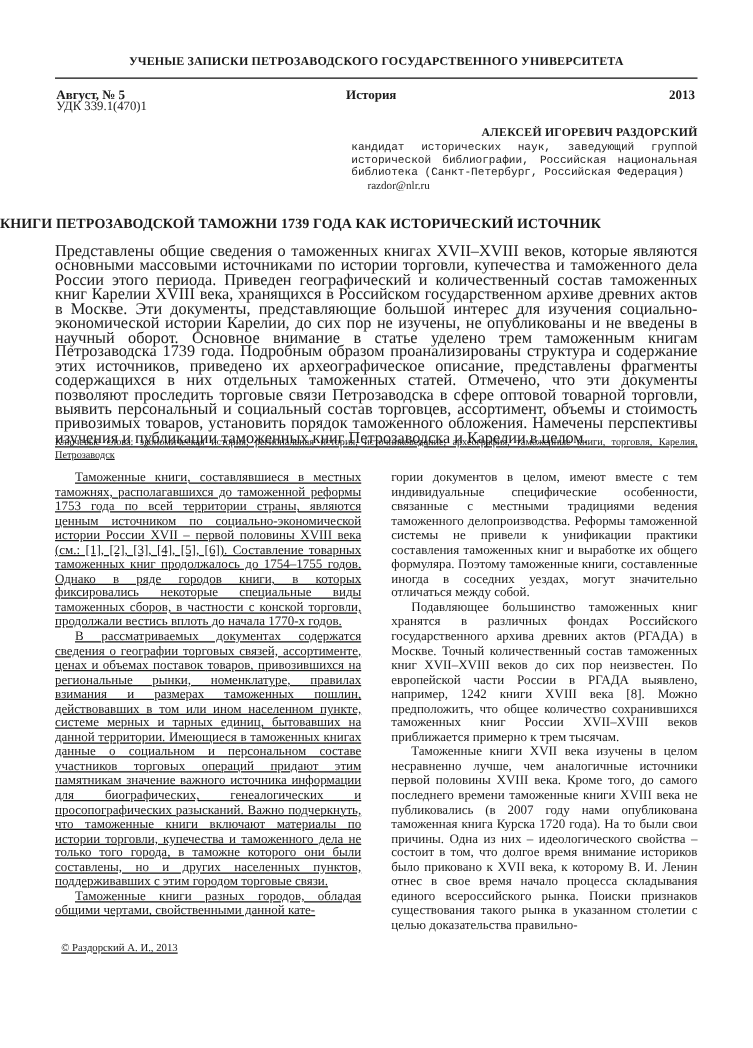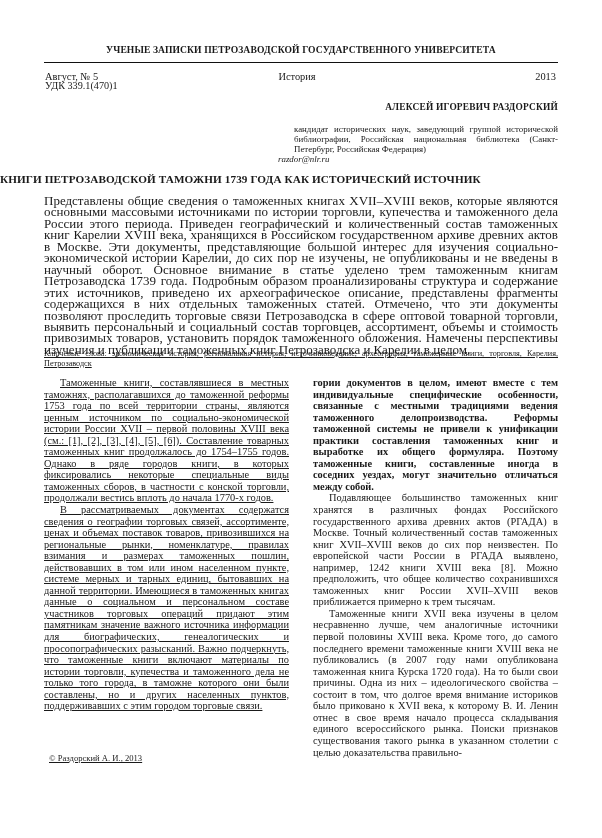--- a/index.html
+++ b/index.html
@@ -1,62 +1,63 @@
 <!DOCTYPE html>
 <html><head>
 <meta charset="utf-8">
 <style>
   html, body { margin: 0; padding: 0; background: #ffffff; }
   body { width: 602px; height: 838px; position: relative; overflow: hidden;
          font-family: "Liberation Serif", "DejaVu Serif", serif; color: #1a1a1a; }
   .journal { position: absolute; left: 0; width: 602px; top: 44px; text-align: center;
              font-weight: bold; font-size: 9.6px; letter-spacing: 0.1px; }
   .rule { position: absolute; left: 44px; width: 514px; top: 62px; height: 0; border-top: 1.3px solid #111; }
-  .meta { position: absolute; top: 71px; font-weight: normal; font-size: 10.4px; }
+  .meta { position: absolute; top: 71px; font-weight: bold; font-size: 10.4px; }
   .meta.left { left: 45px; }
   .meta.center { left: 0; width: 594px; text-align: center; }
   .meta.right { right: 46px; }
   .udk { position: absolute; left: 45px; top: 80px; font-size: 10.2px; }
   .author { position: absolute; left: 270px; width: 288px; top: 102px; font-size: 8.9px; line-height: 10px; }
-  .author .name { font-weight: bold; text-align: right; font-size: 9.4px; margin-bottom: 12px; letter-spacing: 0.2px; }
-  .author .affil { padding-left: 0px; text-align: justify; text-align-last: left; margin-left: 24px; }
-  .author .email { font-style: italic; margin-left: 8px; }
+  .author .name { font-weight: bold; text-align: right; font-size: 9.4px; margin-bottom: 1px; letter-spacing: 0.2px; }
+  .author .affil { padding-left: 0px; text-align: justify; text-align-last: left; margin-left: 11px; font-family: Liberation Mono, monospace; }
+  .author .email { margin-left: 24px; }
   .title { position: absolute; left: 0; width: 602px; top: 173px; text-align: left; font-weight: bold; font-size: 11.2px; letter-spacing: 0.1px; }
   .abstract { position: absolute; left: 44px; width: 514px; top: 195px; font-size: 13px; line-height: 11.45px; text-align: justify; }
   .keywords { position: absolute; left: 44px; width: 514px; top: 349px; font-size: 8.2px; line-height: 9.6px; text-align: justify; text-decoration: underline; }
   .col { position: absolute; top: 377px; width: 245px; font-size: 10.4px; line-height: 11.55px; text-align: justify; hyphens: manual; }
   .col.left { left: 44px; text-decoration: underline; }
   .col.right { left: 313px; }
   .col p { margin: 0; text-indent: 16px; }
-  .col p.cont { text-indent: 0; font-weight: bold; }
+  .col p.cont { text-indent: 0; }
   .copyright { position: absolute; left: 49px; top: 753px; font-size: 8.6px; text-decoration: underline; }
 </style>
 </head>
 <body>
 
-<div class="journal">УЧЕНЫЕ ЗАПИСКИ ПЕТРОЗАВОДСКОЙ ГОСУДАРСТВЕННОГО УНИВЕРСИТЕТА</div>
+<div class="journal">УЧЕНЫЕ ЗАПИСКИ ПЕТРОЗАВОДСКОГО ГОСУДАРСТВЕННОГО УНИВЕРСИТЕТА</div>
 <div class="rule"></div>
 <div class="meta left">Август, № 5</div>
 <div class="meta center">История</div>
 <div class="meta right">2013</div>
 <div class="udk">УДК 339.1(470)1</div>
 
 <div class="author">
   <div class="name">АЛЕКСЕЙ ИГОРЕВИЧ РАЗДОРСКИЙ</div>
   <div class="affil">кандидат исторических наук, заведующий группой исторической библиографии, Российская национальная библиотека (Санкт-Петербург, Российская Федерация)</div>
   <div class="email">razdor@nlr.ru</div>
 </div>
 
 <div class="title">КНИГИ ПЕТРОЗАВОДСКОЙ ТАМОЖНИ 1739 ГОДА КАК ИСТОРИЧЕСКИЙ ИСТОЧНИК</div>
 <div class="abstract">Представлены общие сведения о таможенных книгах XVII–XVIII веков, которые являются основными массовыми источниками по истории торговли, купечества и таможенного дела России этого периода. Приведен географический и количественный состав таможенных книг Карелии XVIII века, хранящихся в Российском государственном архиве древних актов в Москве. Эти документы, представляющие большой интерес для изучения социально-экономической истории Карелии, до сих пор не изучены, не опубликованы и не введены в научный оборот. Основное внимание в статье уделено трем таможенным книгам Петрозаводска 1739 года. Подробным образом проанализированы структура и содержание этих источников, приведено их археографическое описание, представлены фрагменты содержащихся в них отдельных таможенных статей. Отмечено, что эти документы позволяют проследить торговые связи Петрозаводска в сфере оптовой товарной торговли, выявить персональный и социальный состав торговцев, ассортимент, объемы и стоимость привозимых товаров, установить порядок таможенного обложения. Намечены перспективы изучения и публикации таможенных книг Петрозаводска и Карелии в целом.</div>
 <div class="keywords">Ключевые слова: экономическая история, региональная история, источниковедение, археография, таможенные книги, торговля, Карелия, Петрозаводск</div>
 
 <div class="col left">
   <p>Таможенные книги, составлявшиеся в местных таможнях, располагавшихся до таможенной реформы 1753 года по всей территории страны, являются ценным источником по социально-экономической истории России XVII – первой половины XVIII века (см.: [1], [2], [3], [4], [5], [6]). Составление товарных таможенных книг продолжалось до 1754–1755 годов. Однако в ряде городов книги, в которых фиксировались некоторые специальные виды таможенных сборов, в частности с конской торговли, продолжали вестись вплоть до начала 1770-х годов.</p>
   <p>В рассматриваемых документах содержатся сведения о географии торговых связей, ассортименте, ценах и объемах поставок товаров, привозившихся на региональные рынки, номенклатуре, правилах взимания и размерах таможенных пошлин, действовавших в том или ином населенном пункте, системе мерных и тарных единиц, бытовавших на данной территории. Имеющиеся в таможенных книгах данные о социальном и персональном составе участников торговых операций придают этим памятникам значение важного источника информации для биографических, генеалогических и просопографических разысканий. Важно подчеркнуть, что таможенные книги включают материалы по истории торговли, купечества и таможенного дела не только того города, в таможне которого они были составлены, но и других населенных пунктов, поддерживавших с этим городом торговые связи.</p>
+  <p>Таможенные книги разных городов, обладая общими чертами, свойственными данной кате-</p>
 </div>
 
 <div class="col right">
   <p class="cont">гории документов в целом, имеют вместе с тем индивидуальные специфические особенности, связанные с местными традициями ведения таможенного делопроизводства. Реформы таможенной системы не привели к унификации практики составления таможенных книг и выработке их общего формуляра. Поэтому таможенные книги, составленные иногда в соседних уездах, могут значительно отличаться между собой.</p>
   <p>Подавляющее большинство таможенных книг хранятся в различных фондах Российского государственного архива древних актов (РГАДА) в Москве. Точный количественный состав таможенных книг XVII–XVIII веков до сих пор неизвестен. По европейской части России в РГАДА выявлено, например, 1242 книги XVIII века [8]. Можно предположить, что общее количество сохранившихся таможенных книг России XVII–XVIII веков приближается примерно к трем тысячам.</p>
   <p>Таможенные книги XVII века изучены в целом несравненно лучше, чем аналогичные источники первой половины XVIII века. Кроме того, до самого последнего времени таможенные книги XVIII века не публиковались (в 2007 году нами опубликована таможенная книга Курска 1720 года). На то были свои причины. Одна из них – идеологического свойства – состоит в том, что долгое время внимание историков было приковано к XVII века, к которому В. И. Ленин отнес в свое время начало процесса складывания единого всероссийского рынка. Поиски признаков существования такого рынка в указанном столетии с целью доказательства правильно-</p>
 </div>
 
 <div class="copyright">© Раздорский А. И., 2013</div>
 

